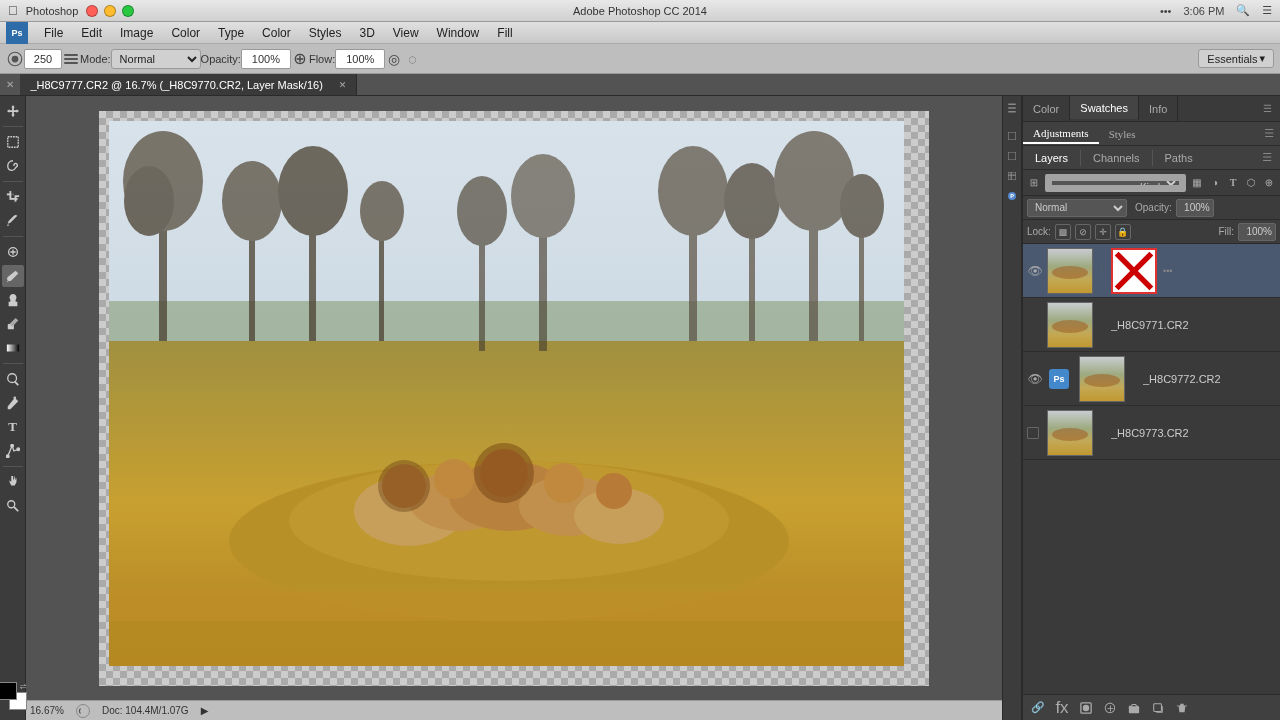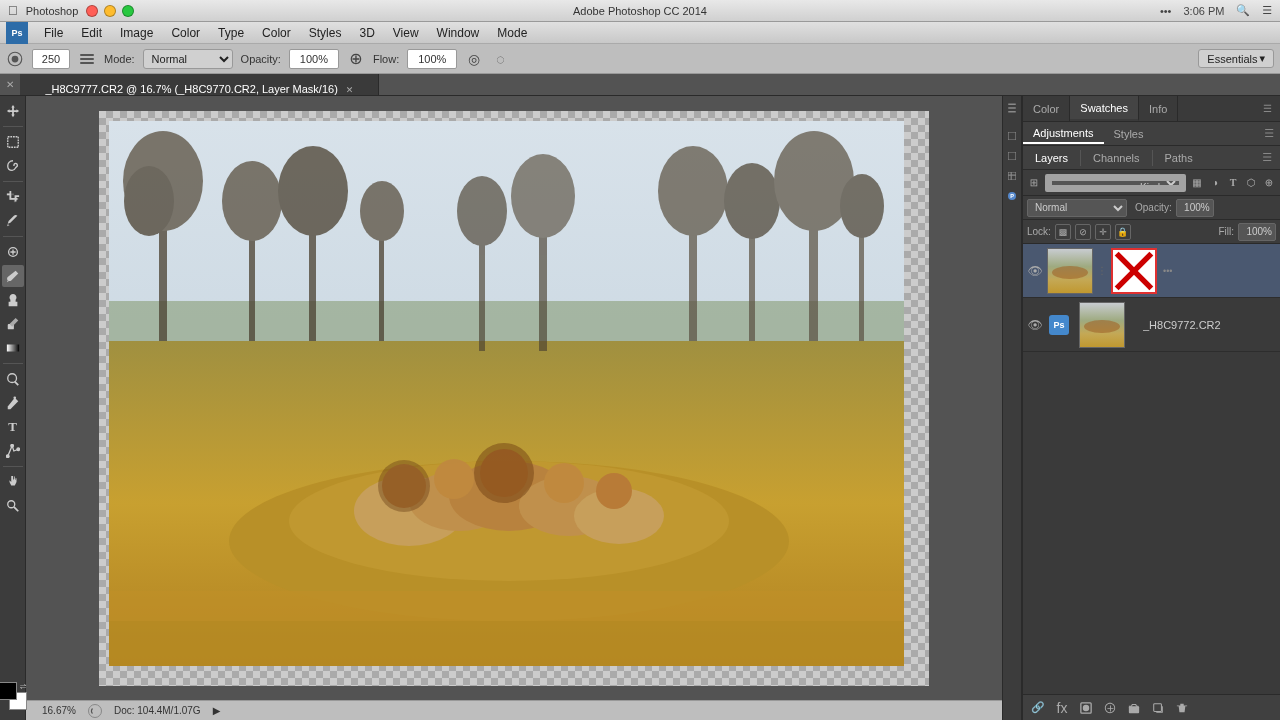--- a/index.html
+++ b/index.html
@@ -72,21 +72,21 @@
       border-radius: 3px;
     }
 
     
     .options-bar {
       height: 30px;
       background: #bebebe;
       display: flex;
       align-items: center;
       padding: 0 6px;
-      gap: 8px;
+      gap: 0;
       border-bottom: 1px solid #999;
     }
     .options-bar select {
       height: 20px;
       font-size: 11px;
       background: #d8d8d8;
       border: 1px solid #999;
       border-radius: 3px;
       padding: 0 4px;
       color: #222;
@@ -135,28 +135,28 @@
     }
     .tab-close-btn {
       padding: 2px 6px;
       font-size: 10px;
       color: #aaa;
       cursor: pointer;
     }
     .tab {
       height: 100%;
       display: flex;
-      align-items: flex-end;
-      padding: 0 25px;
+      align-items: center;
+      padding: 0 10px;
       font-size: 11px;
       color: #ddd;
       background: #4a4a4a;
       border-right: 1px solid #2a2a2a;
       cursor: pointer;
-      gap: 4px;
+      gap: 12px;
     }
     .tab.active {
       background: #3a3a3a;
       color: #fff;
     }
 
     
     .main-layout {
       display: flex;
       height: calc(720px - 22px - 22px - 30px - 22px);
@@ -252,21 +252,21 @@
       background-position: 0 0, 0 7px, 7px -7px, -7px 0px;
       background-color: #ccc;
     }
 
     .canvas-statusbar {
       height: 20px;
       background: #bebebe;
       border-top: 1px solid #999;
       display: flex;
       align-items: center;
-      padding: 0 16px;
+      padding: 0 4px;
       gap: 12px;
       font-size: 10px;
       color: #333;
     }
 
     
     .right-panel {
       width: 258px;
       background: #3a3a3a;
       border-left: 1px solid #2a2a2a;
@@ -305,20 +305,21 @@
       font-size: 10px;
     }
 
     
     .adj-tabs {
       display: flex;
       align-items: center;
       background: #404040;
       border-bottom: 1px solid #2a2a2a;
       height: 24px;
+      font-family: Liberation Serif, serif;
     }
     .adj-tab {
       padding: 3px 10px;
       font-size: 11px;
       color: #aaa;
       cursor: pointer;
     }
     .adj-tab.active { color: #fff; border-bottom: 2px solid #fff; }
 
     
@@ -579,21 +580,21 @@
   <div class="menu-item">File</div>
   <div class="menu-item">Edit</div>
   <div class="menu-item">Image</div>
   <div class="menu-item">Color</div>
   <div class="menu-item">Type</div>
   <div class="menu-item">Color</div>
   <div class="menu-item">Styles</div>
   <div class="menu-item">3D</div>
   <div class="menu-item">View</div>
   <div class="menu-item">Window</div>
-  <div class="menu-item">Mode</div>
+  <div class="menu-item">Fill</div>
 </div>
 
 <div class="options-bar">
 
   <div class="options-icon">
     <svg viewBox="0 0 16 16" style="width:18px;height:18px;fill:#444;">
       <circle cx="8" cy="8" r="6" stroke="#555" stroke-width="1" fill="none"></circle>
       <circle cx="8" cy="8" r="3" fill="#555"></circle>
     </svg>
   </div>
@@ -978,49 +979,73 @@
 
             <svg viewBox="0 0 46 46" style="position:absolute;inset:0;width:100%;height:100%;">
               <line x1="4" y1="4" x2="42" y2="42" stroke="#cc0000" stroke-width="6"></line>
               <line x1="42" y1="4" x2="4" y2="42" stroke="#cc0000" stroke-width="6"></line>
             </svg>
           </div>
         </div>
         <span style="font-size:9px;color:#888;padding:0 2px;">•••</span>
       </div>
 
+      <div class="layer-row">
+        <div class="layer-vis">
+          <span class="eye-hidden" style="color:#3a3a3a;font-size:11px;">○</span>
+        </div>
+        <div class="layer-thumb">
+          <div class="thumb-safari"></div>
+        </div>
+        <div class="layer-chain"></div>
+        <div class="layer-name">
+          <span>_H8C9771.CR2</span>
+        </div>
+      </div>
 
       <div class="layer-row">
         <div class="layer-vis">
           <span class="eye-icon">👁</span>
         </div>
 
         <div style="width:24px;height:46px;display:flex;align-items:center;justify-content:center;flex-shrink:0;">
           <div style="width:20px;height:20px;background:#4488cc;border-radius:3px;display:flex;align-items:center;justify-content:center;">
             <span style="font-size:9px;color:white;font-weight:bold;">Ps</span>
           </div>
         </div>
         <div class="layer-thumb" style="margin-left:4px;">
           <div class="thumb-safari"></div>
         </div>
         <div class="layer-chain"></div>
         <div class="layer-name">
           <span>_H8C9772.CR2</span>
         </div>
       </div>
 
+      <div class="layer-row">
+        <div style="width:16px;">
+          <div style="width:12px;height:12px;border:1px solid #666;border-radius:1px;"></div>
+        </div>
+        <div class="layer-thumb">
+          <div class="thumb-safari"></div>
+        </div>
+        <div class="layer-chain"></div>
+        <div class="layer-name">
+          <span>_H8C9773.CR2</span>
+        </div>
+      </div>
 
 
 
 
     </div>
 
     <div class="panel-bottom-bar">
       <div class="panel-bottom-icon">🔗</div>
-      <div class="panel-bottom-icon" style="font-size:14px;">fx</div>
+      <div class="panel-bottom-icon" style="font-size:17px;">fx</div>
       <div class="panel-bottom-icon">
         <svg viewBox="0 0 14 14" style="width:12px;height:12px;fill:none;stroke:#aaa;stroke-width:1.5;">
             <rect x="1" y="1" width="12" height="12" rx="1"></rect>
             <circle cx="7" cy="7" r="3" fill="#aaa"></circle>
           </svg>
       </div>
       <div class="panel-bottom-icon">
         <svg viewBox="0 0 14 14" style="width:12px;height:12px;fill:#aaa;">
             <path d="M7 1C3.7 1 1 3.7 1 7s2.7 6 6 6 6-2.7 6-6-2.7-6-6-6zm0 11C4.2 12 2 9.8 2 7s2.2-5 5-5 5 2.2 5 5-2.2 5-5 5z"></path>
             <path d="M7 4v3H4v1h3v3h1V8h3V7H8V4z"></path>

